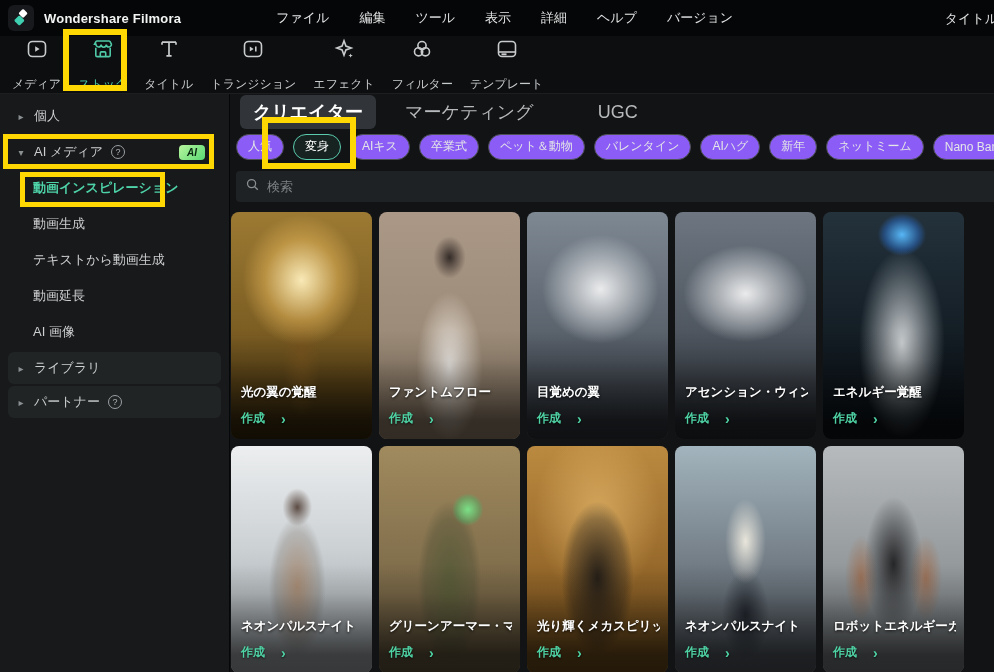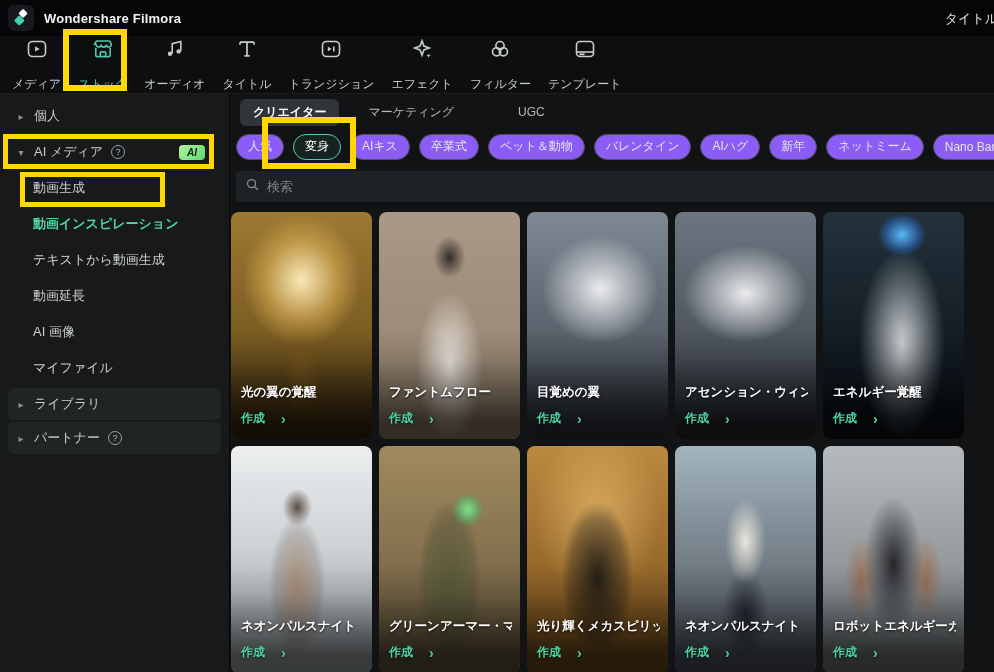--- a/index.html
+++ b/index.html
@@ -36,21 +36,21 @@
   .srow.group .arrow { margin-left:6px; }
   .help { width:14px; height:14px; border:1px solid #9aa0a3; border-radius:50%; color:#aeb3b5;
     font-size:9px; display:inline-flex; align-items:center; justify-content:center; margin-left:8px; }
   .ai-badge { position:absolute; right:24px; width:26px; height:15px; border-radius:4px;
     background:linear-gradient(135deg,#b8f59e,#58d873); color:#09260f; font-size:10px; font-weight:bold;
     font-style:italic; display:flex; align-items:center; justify-content:center; }
 
   
   .main { flex:1; background:#121314; padding-top:4px; }
   .ctabs { display:flex; align-items:center; margin-left:10px; height:28px; gap:0; }
-  .ctab { color:#b7babc; font-size:12px; padding:5px 13px; border-radius:6px; margin-right:16px; white-space:nowrap; }
+  .ctab { color:#b7babc; font-size:18px; padding:5px 13px; border-radius:6px; margin-right:16px; white-space:nowrap; }
   .ctab.sel { background:#31353a; color:#fff; font-weight:bold; }
   .ctab-ugc { margin-left:22px; }
   .chips { display:flex; align-items:center; margin:7px 0 0 6px; gap:9px; height:27px; }
   .chip { height:26px; display:inline-flex; align-items:center; padding:0 11px; border:1px solid #4d5153;
     border-radius:14px; color:#e4e6e7; font-size:12px; background:#8b5cf6; white-space:nowrap; }
   .chip.sel { border-color:#5acbad; background:#162320; color:#fff; }
   .searchbar { margin:11px 6px 0 6px; height:31px; background:#1f2224; border-radius:4px;
     display:flex; align-items:center; padding:0 9px; gap:7px; }
   .searchbar svg { flex:none; }
   .searchbar input { flex:1; background:transparent; border:none; outline:none; color:#cfd3d4; font-size:13px;
@@ -81,20 +81,29 @@
 <body>
 
 <div class="menubar">
   <span class="logo">
     <svg width="20" height="20" viewBox="0 0 24 24">
       <rect x="10.5" y="2.5" width="8" height="8" rx="1.5" transform="rotate(45 14.5 6.5)" fill="#ffffff"></rect>
       <rect x="5.5" y="10.5" width="9" height="9" rx="1.5" transform="rotate(45 10 15)" fill="#3fd0b2"></rect>
     </svg>
   </span>
   <span class="app-title">Wondershare Filmora</span>
+  <div class="menu-items">
+    <span class="menu-item">ファイル</span>
+    <span class="menu-item">編集</span>
+    <span class="menu-item">ツール</span>
+    <span class="menu-item">表示</span>
+    <span class="menu-item">詳細</span>
+    <span class="menu-item">ヘルプ</span>
+    <span class="menu-item">バージョン</span>
+  </div>
   <span class="menu-right">タイトル</span>
 </div>
 
 <div class="toolbar">
   <div class="ttab">
     <span>
       <svg width="24" height="24" viewBox="0 0 24 24" fill="none" stroke="currentColor" stroke-width="1.6">
         <rect x="3.5" y="4.5" width="17" height="15" rx="4"></rect>
         <path d="M10.2 9.3 L14.6 12 L10.2 14.7 Z" fill="currentColor" stroke="none"></path>
       </svg>
@@ -103,30 +112,20 @@
   </div>
   <div class="ttab active">
     <span>
       <svg width="24" height="24" viewBox="0 0 24 24" fill="none" stroke="currentColor" stroke-width="1.6">
         <path d="M4.8 10.8 V18.2 a1.4 1.4 0 0 0 1.4 1.4 h11.6 a1.4 1.4 0 0 0 1.4 -1.4 V10.8"></path>
         <path d="M3.6 7.2 l1.3 -2.5 a1.4 1.4 0 0 1 1.2 -.7 h11.8 a1.4 1.4 0 0 1 1.2 .7 l1.3 2.5 a2.55 2.55 0 0 1 -5.1 .4 a2.55 2.55 0 0 1 -5.2 0 a2.55 2.55 0 0 1 -5.1 -.4 z"></path>
         <path d="M9.3 19.6 v-3.7 a1 1 0 0 1 1 -1 h3.4 a1 1 0 0 1 1 1 v3.7"></path>
       </svg>
     </span>
     <span class="tlabel">ストック</span>
-  </div>
-  <div class="ttab">
-    <span>
-      <svg width="24" height="24" viewBox="0 0 24 24" fill="none" stroke="currentColor" stroke-width="1.6">
-        <path d="M9.2 16.6 V6.6 l8.6 -2.1 V14.2"></path>
-        <circle cx="7" cy="16.8" r="2.2" fill="currentColor" stroke="none"></circle>
-        <circle cx="15.6" cy="14.4" r="2.2" fill="currentColor" stroke="none"></circle>
-      </svg>
-    </span>
-    <span class="tlabel">オーディオ</span>
   </div>
   <div class="ttab">
     <span>
       <svg width="24" height="24" viewBox="0 0 24 24" fill="none" stroke="currentColor" stroke-width="1.7">
         <path d="M5 5.2 h14 M5 5.2 v2.6 M19 5.2 v2.6 M12 5.2 v13.6 M9.4 18.8 h5.2"></path>
       </svg>
     </span>
     <span class="tlabel">タイトル</span>
   </div>
   <div class="ttab">
@@ -176,37 +175,34 @@
     <div class="srow">
       <span class="arrow">▸</span>
       <span>個人</span>
     </div>
     <div class="srow">
       <span class="arrow">▾</span>
       <span>AI メディア</span>
       <span class="help">?</span>
       <span class="ai-badge">AI</span>
     </div>
+    <div class="srow child sel">
+      <span>動画インスピレーション</span>
+    </div>
     <div class="srow child">
       <span>動画生成</span>
     </div>
-    <div class="srow child sel">
-      <span>動画インスピレーション</span>
-    </div>
     <div class="srow child">
       <span>テキストから動画生成</span>
     </div>
     <div class="srow child">
       <span>動画延長</span>
     </div>
     <div class="srow child">
       <span>AI 画像</span>
-    </div>
-    <div class="srow child">
-      <span>マイファイル</span>
     </div>
     <div class="srow group">
       <span class="arrow">▸</span>
       <span>ライブラリ</span>
     </div>
     <div class="srow group">
       <span class="arrow">▸</span>
       <span>パートナー</span>
       <span class="help">?</span>
     </div>

